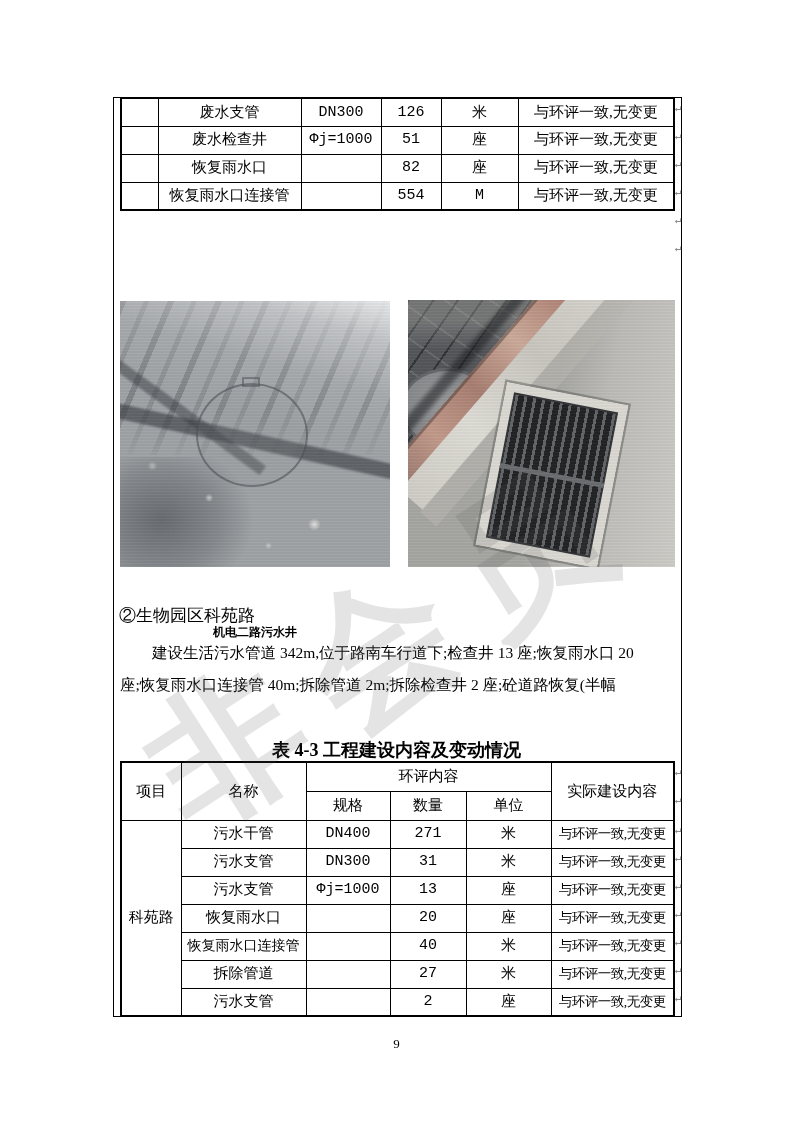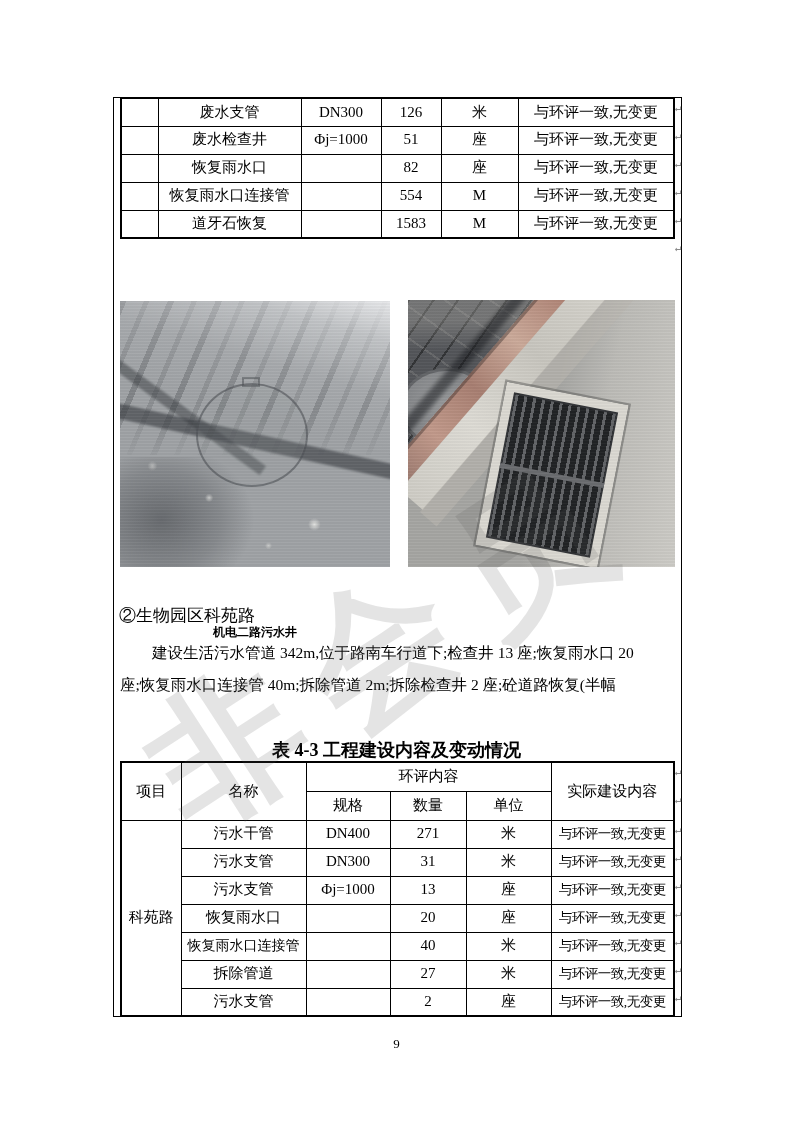--- a/index.html
+++ b/index.html
@@ -6,21 +6,21 @@
   .page{position:relative;width:793px;height:1122px;background:#ffffff;overflow:hidden;
         font-family:"Liberation Serif",serif;color:#000;}
   
   .form-border{position:absolute;left:113px;top:97px;width:567px;height:918px;
                border:1px solid #000;z-index:1;}
   
   table.doc{position:absolute;border-collapse:collapse;table-layout:fixed;background:#fff;z-index:3;}
   table.doc td,table.doc th{border:1px solid #000;text-align:center;vertical-align:middle;
        padding:0 1px;overflow:hidden;font-weight:normal;font-size:15px;line-height:1.15;}
   table.doc{border:2px solid #000;}
-  .mono{font-family:Liberation Serif, serif;font-size:13px;}
+  .mono{font-family:Liberation Mono, monospace;font-size:13px;}
   .t-top{left:120px;top:97px;width:553px;}
   .t-top tr{height:28px;padding-left:32px;}
   .t-bottom{left:120px;top:761px;width:553px;}
   .t-bottom tr.hdr{height:29px;}
   .t-bottom tr.data{height:28px;}
   .t-bottom th{font-weight:bold;}
   .t-bottom td.actual{font-size:13.5px;letter-spacing:-0.5px;}
   .t-top td.actual{font-size:15px;}
   
   .photo{position:absolute;overflow:hidden;z-index:2;}
@@ -123,28 +123,20 @@
       <td class="actual">与环评一致,无变更</td>
     </tr>
     <tr>
       <td></td>
       <td>恢复雨水口连接管</td>
       <td class="mono"></td>
       <td class="mono">554</td>
       <td class="mono">M</td>
       <td class="actual">与环评一致,无变更</td>
     </tr>
-    <tr>
-      <td></td>
-      <td>道牙石恢复</td>
-      <td class="mono"></td>
-      <td class="mono">1583</td>
-      <td class="mono">M</td>
-      <td class="actual">与环评一致,无变更</td>
-    </tr>
   </tbody>
     </table>
 
   <div class="photo photo-left">
     <div class="lp-branches"></div>
     <div class="lp-branchfade"></div>
     <div class="lp-glare"></div>
     <div class="lp-pole2"></div>
     <div class="lp-pole"></div>
     <div class="lp-manhole"></div>

